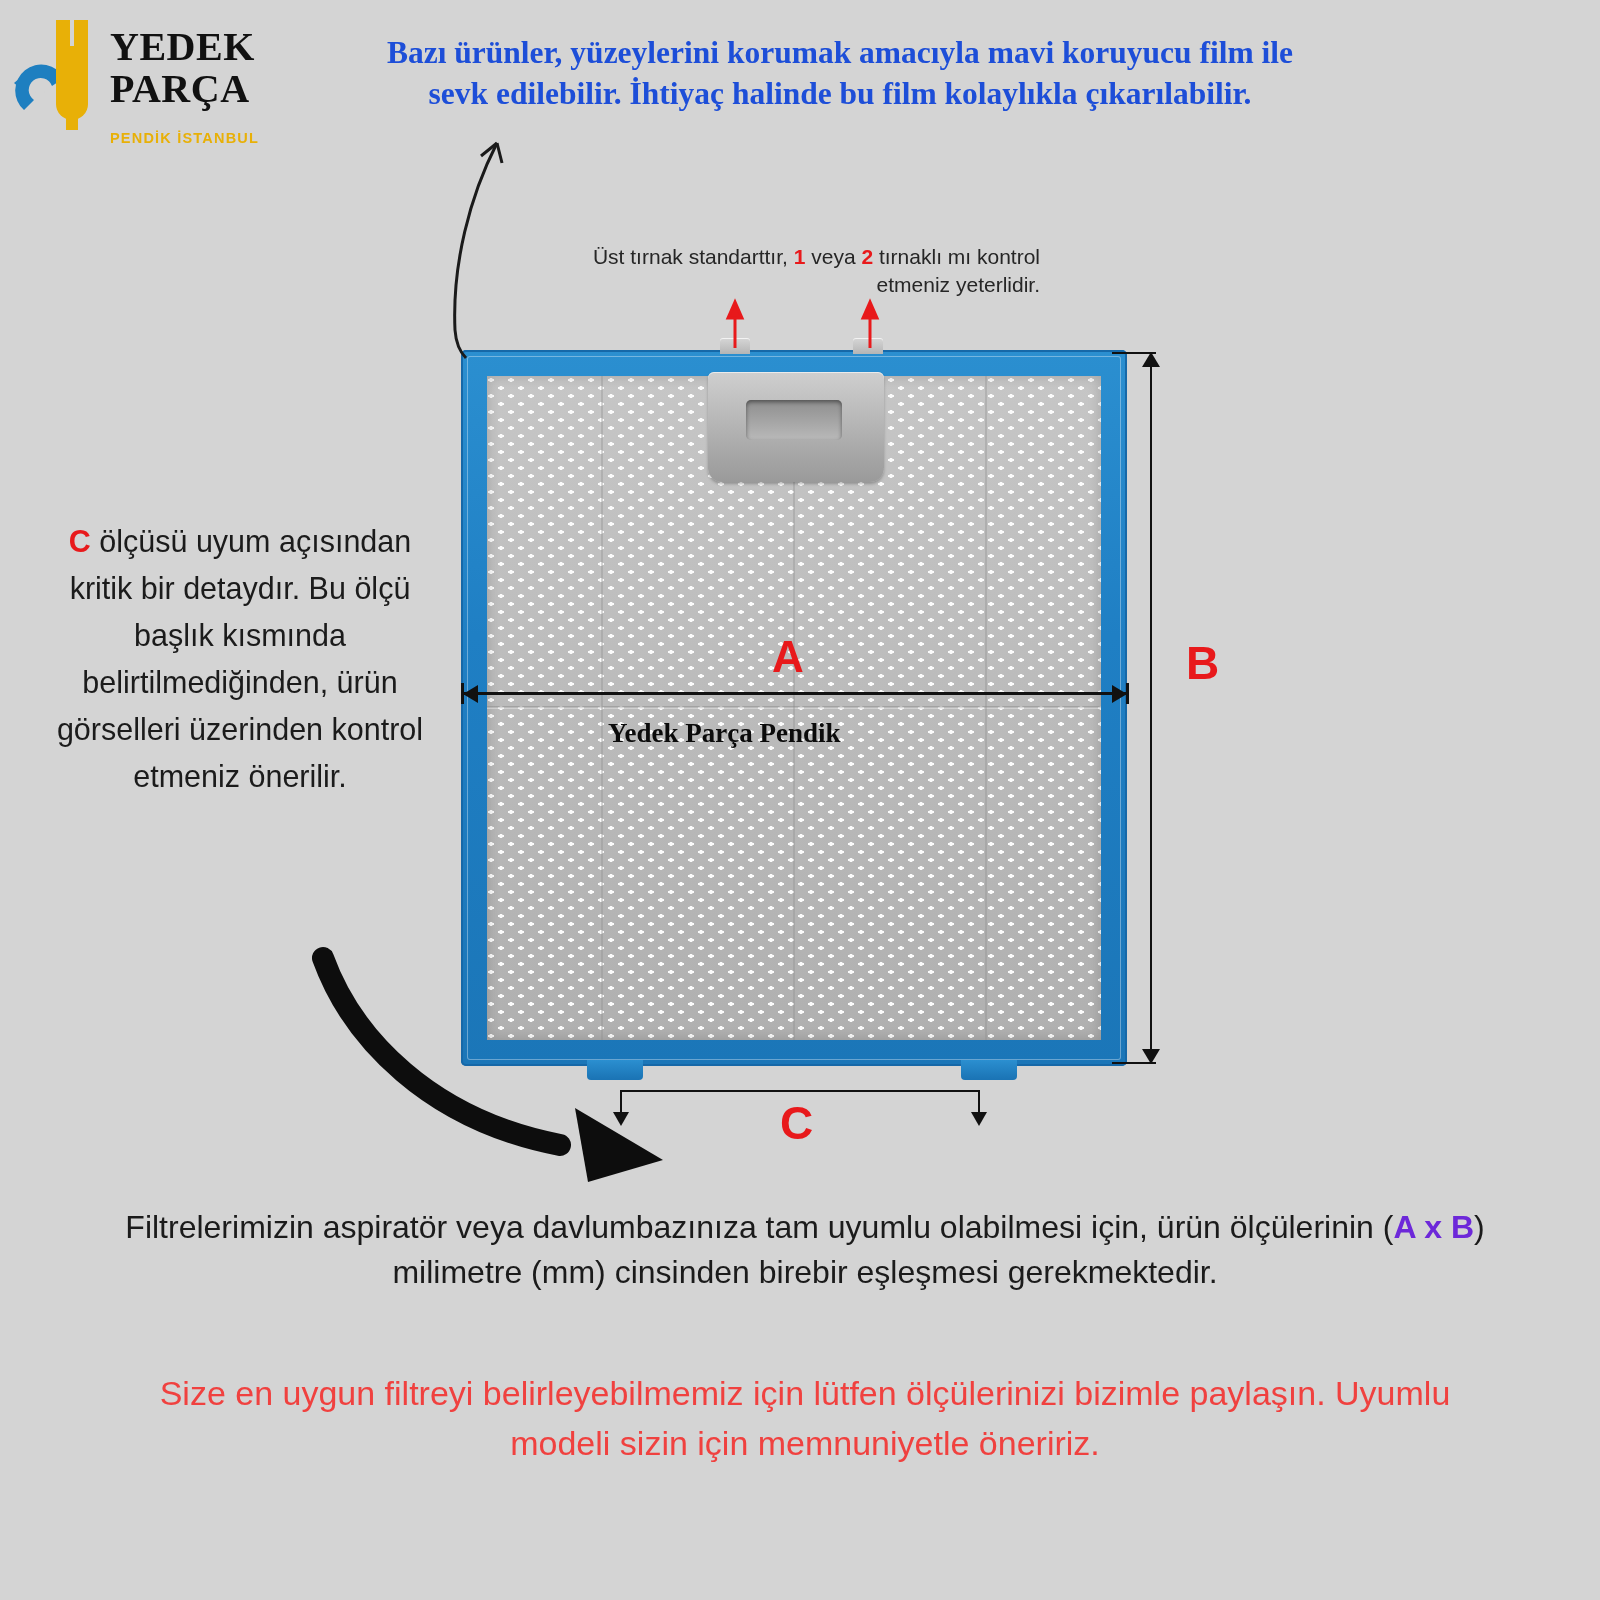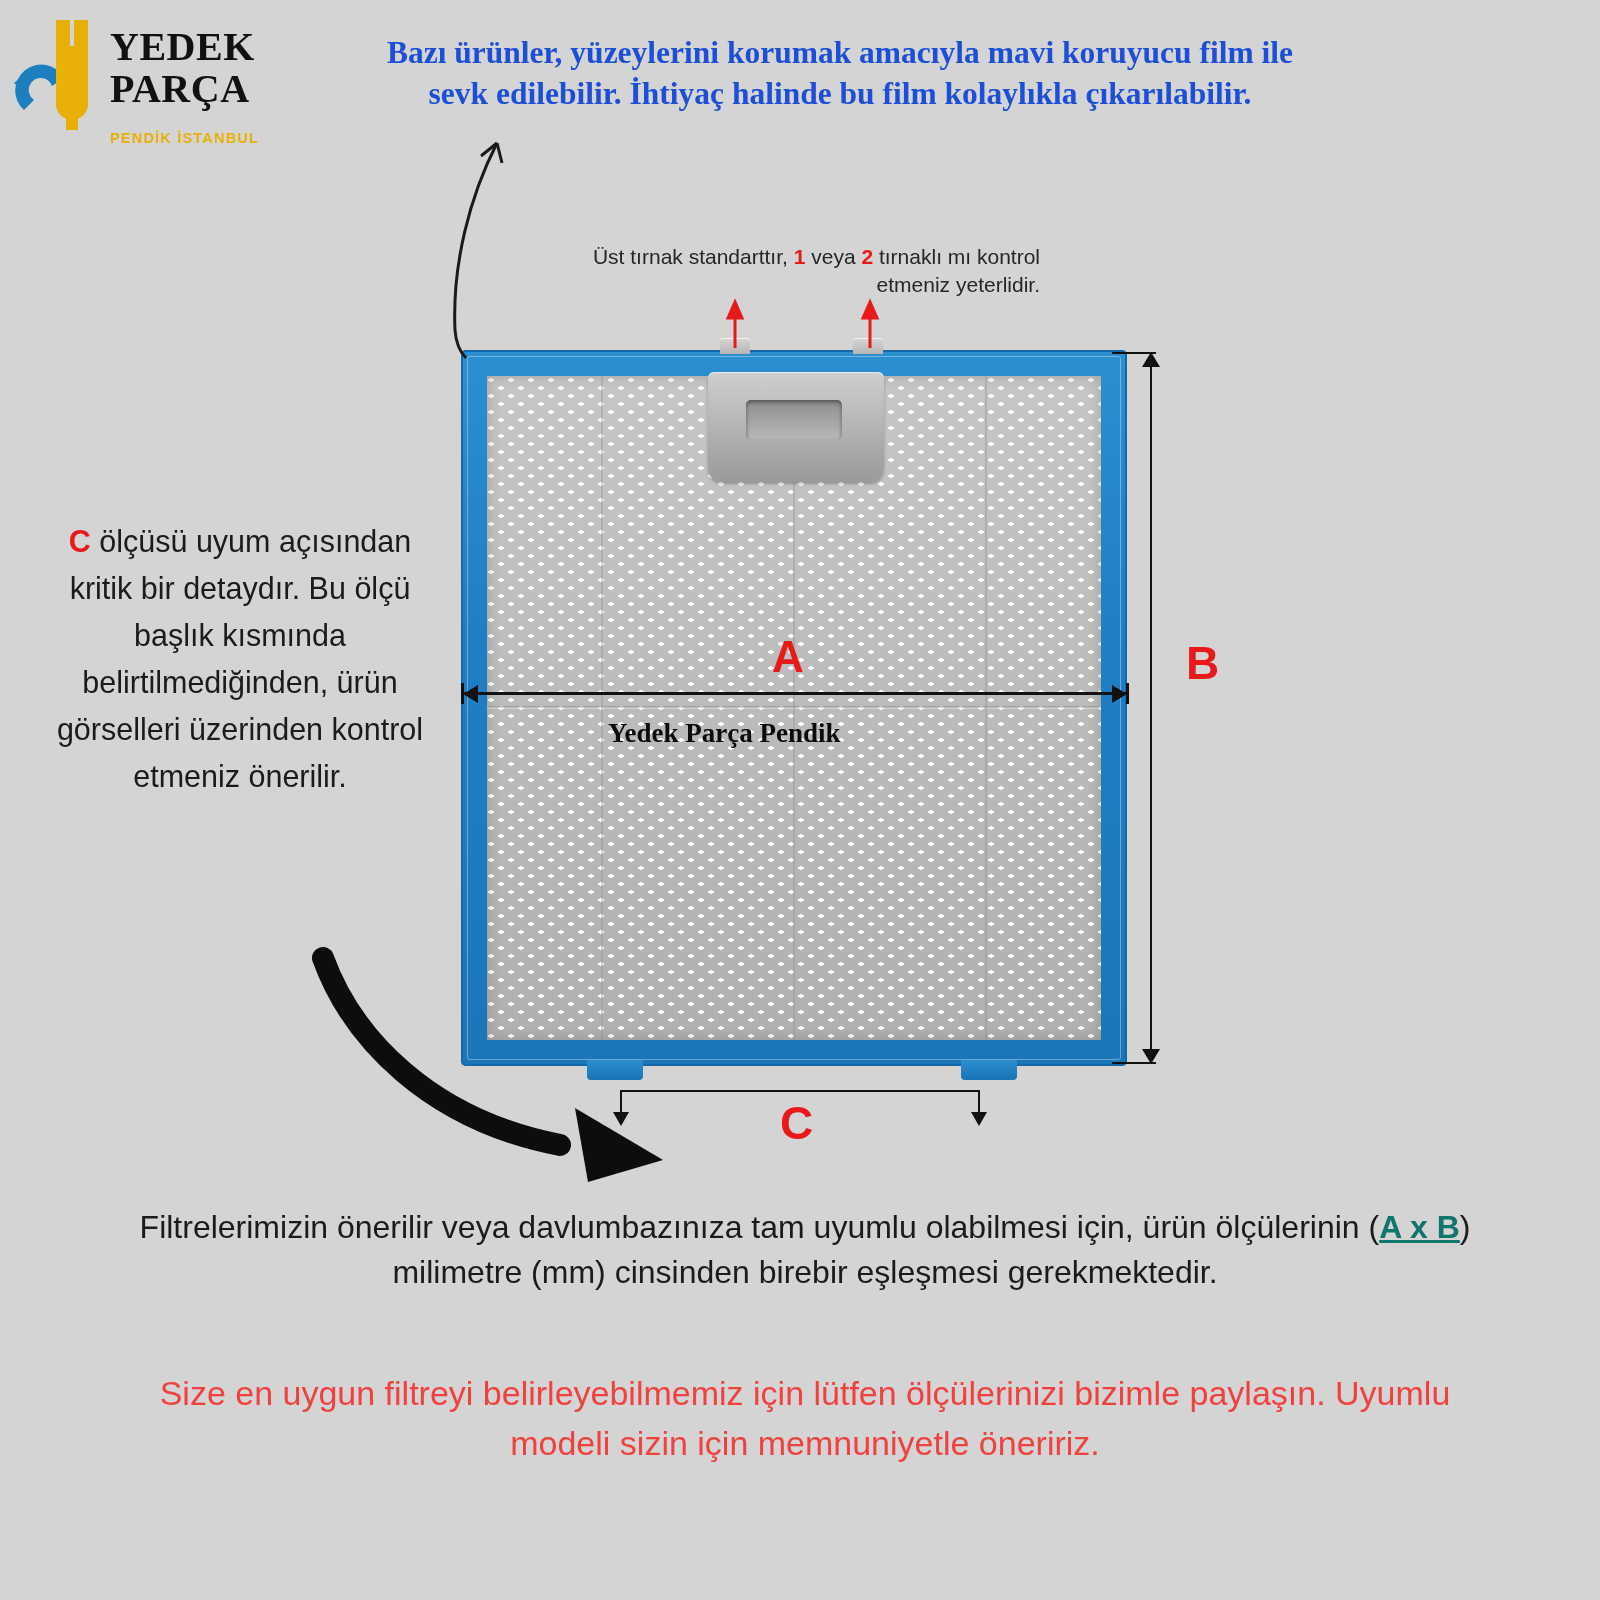--- a/index.html
+++ b/index.html
@@ -325,21 +325,21 @@
   .bottom-para {
     position: absolute;
     left: 120px;
     top: 1205px;
     width: 1370px;
     text-align: center;
     font-size: 32px;
     line-height: 45px;
     color: #1b1b1b;
   }
-  .bottom-para .ab { color: #0f766e; font-weight: 700; text-decoration: underline; }
+  .bottom-para .ab { color: #6d28d9; font-weight: 700; }
 
   .bottom-red {
     position: absolute;
     left: 140px;
     top: 1368px;
     width: 1330px;
     text-align: center;
     font-size: 34px;
     line-height: 50px;
     color: #f0413f;
@@ -444,18 +444,18 @@
       <path d="M497,143 L481,156 M497,143 L502,163" stroke-width="3"></path>
     </g>
 
     <g>
       <path d="M323,958 C352,1038 430,1120 560,1145" fill="none" stroke="#0d0d0d" stroke-width="22" stroke-linecap="round"></path>
       <polygon points="663,1160 575,1108 588,1182" fill="#0d0d0d"></polygon>
     </g>
   </svg>
 
   <div class="bottom-para">
-    <span>Filtrelerimizin önerilir veya davlumbazınıza tam uyumlu olabilmesi için, ürün ölçülerinin (</span><span class="ab">A x B</span><span>) milimetre (mm) cinsinden birebir eşleşmesi gerekmektedir.</span>
+    <span>Filtrelerimizin aspiratör veya davlumbazınıza tam uyumlu olabilmesi için, ürün ölçülerinin (</span><span class="ab">A x B</span><span>) milimetre (mm) cinsinden birebir eşleşmesi gerekmektedir.</span>
   </div>
 
   <div class="bottom-red">Size en uygun filtreyi belirleyebilmemiz için lütfen ölçülerinizi bizimle paylaşın. Uyumlu modeli sizin için memnuniyetle öneririz.</div>
 
 </div>
 
 </body></html>

